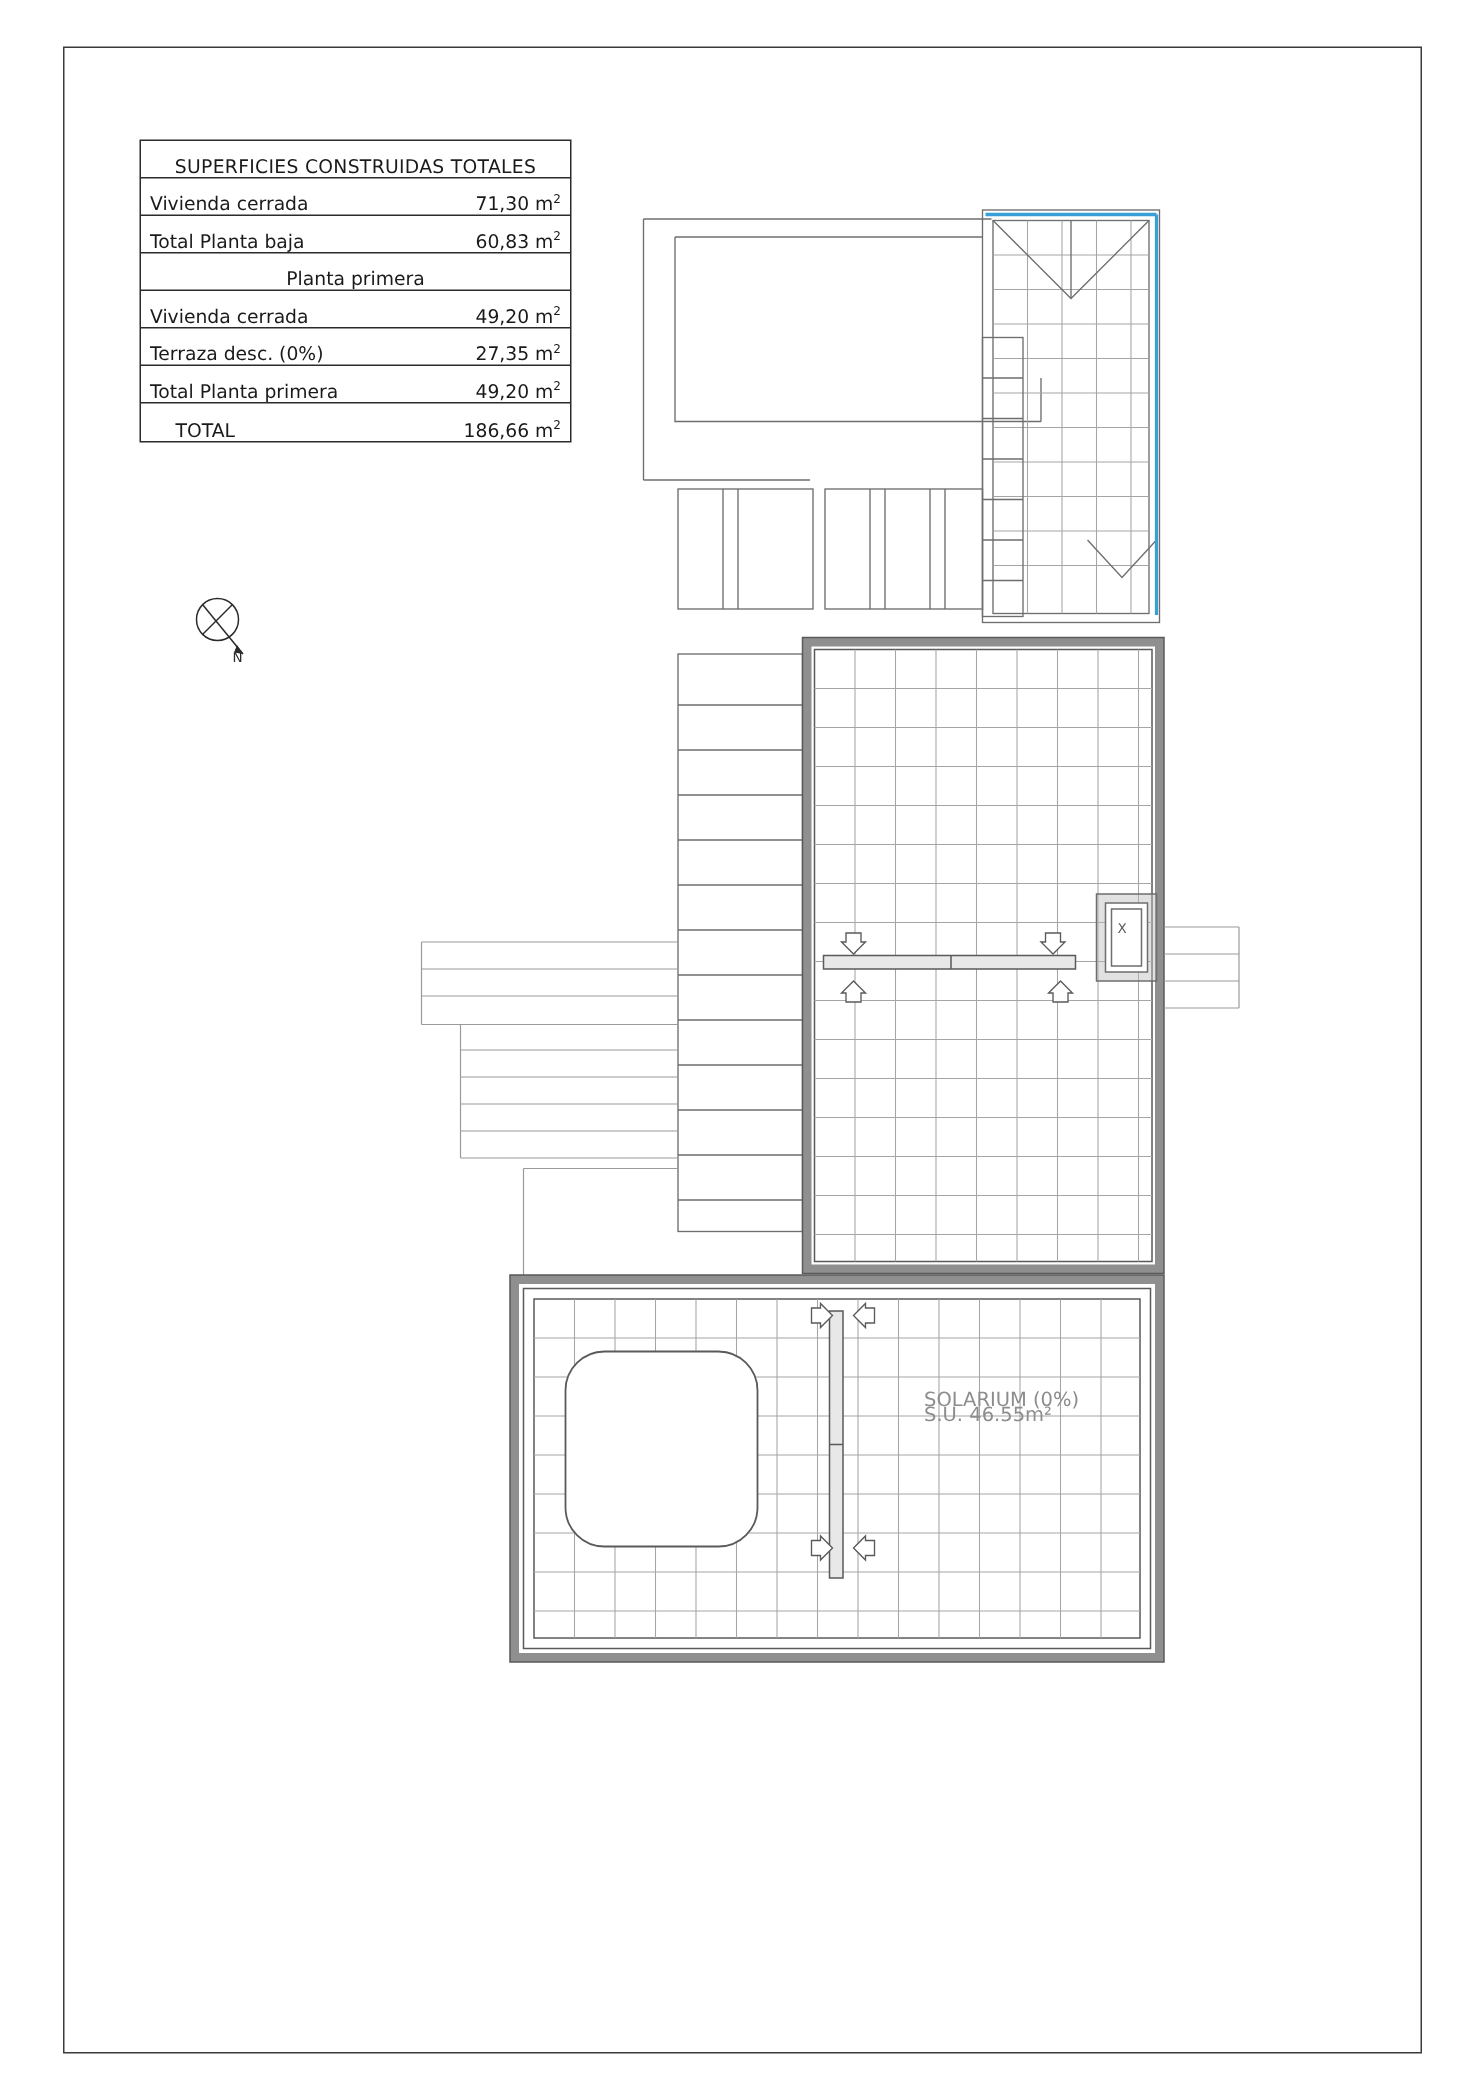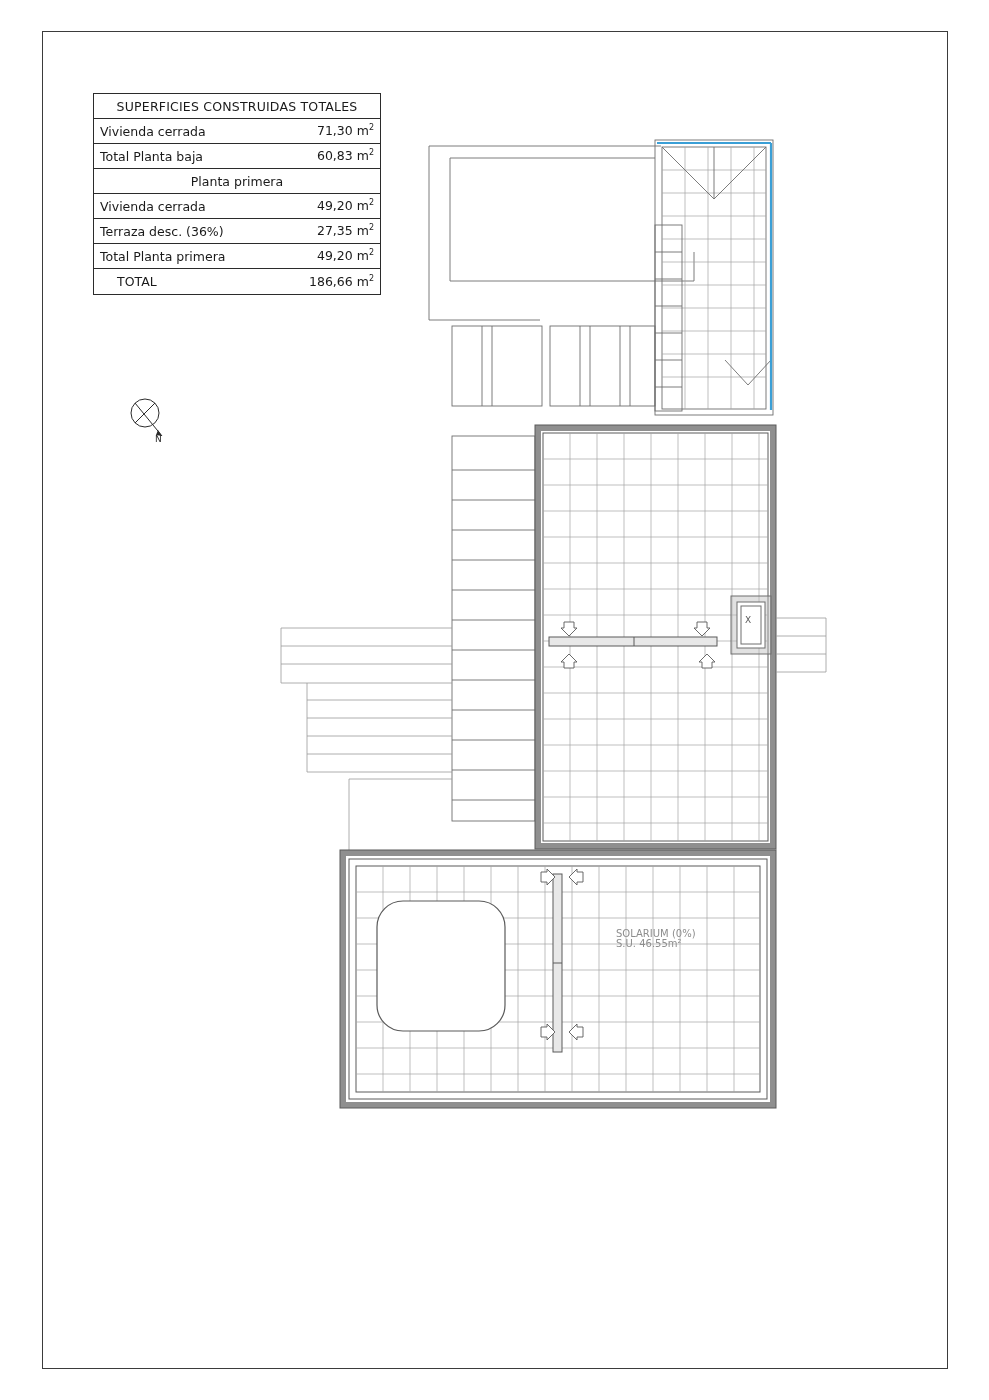--- a/index.html
+++ b/index.html
@@ -33,21 +33,21 @@
     left: 93px; top: 93px;
     width: 288px;
     border: 1px solid #2b2b2b;
     box-sizing: border-box;
     background: #fff;
     font-size: 12.5px;
     color: #1a1a1a;
   }
   .areas-table .row {
     display: flex;
-    align-items: center;
+    align-items: flex-end;
     height: 25px;
     border-bottom: 1px solid #2b2b2b;
     box-sizing: border-box;
   }
   .areas-table .row:last-child { border-bottom: none; margin-left: 17px; }
   .areas-table .row.title,
   .areas-table .row.subhead {
     justify-content: center;
   }
   .areas-table .row.title .cell-label {
@@ -92,21 +92,21 @@
 
   
   .drawing {
     position: absolute;
     left: 0; top: 0;
     width: 989px; height: 1400px;
   }
   .solarium-label {
     position: absolute;
     left: 616px; top: 929px;
-    font-size: 10px;
+    font-size: 13px;
     line-height: 10px;
     color: #8d8d8d;
     white-space: nowrap;
   }
   .x-mark {
     position: absolute;
     left: 745px; top: 615px;
     font-size: 9px;
     color: #5a5a5a;
   }
@@ -139,21 +139,21 @@
     <div class="row subhead">
       <div class="cell-label">Planta primera</div>
     </div>
 
     <div class="row">
       <div class="cell-label">Vivienda cerrada</div>
       <div class="cell-value"><span>49,20 m</span><sup>2</sup></div>
     </div>
 
     <div class="row">
-      <div class="cell-label">Terraza desc. (36%)</div>
+      <div class="cell-label">Terraza desc. (0%)</div>
       <div class="cell-value"><span>27,35 m</span><sup>2</sup></div>
     </div>
 
     <div class="row">
       <div class="cell-label">Total Planta primera</div>
       <div class="cell-value"><span>49,20 m</span><sup>2</sup></div>
     </div>
 
     <div class="row">
       <div class="cell-label">TOTAL</div>

